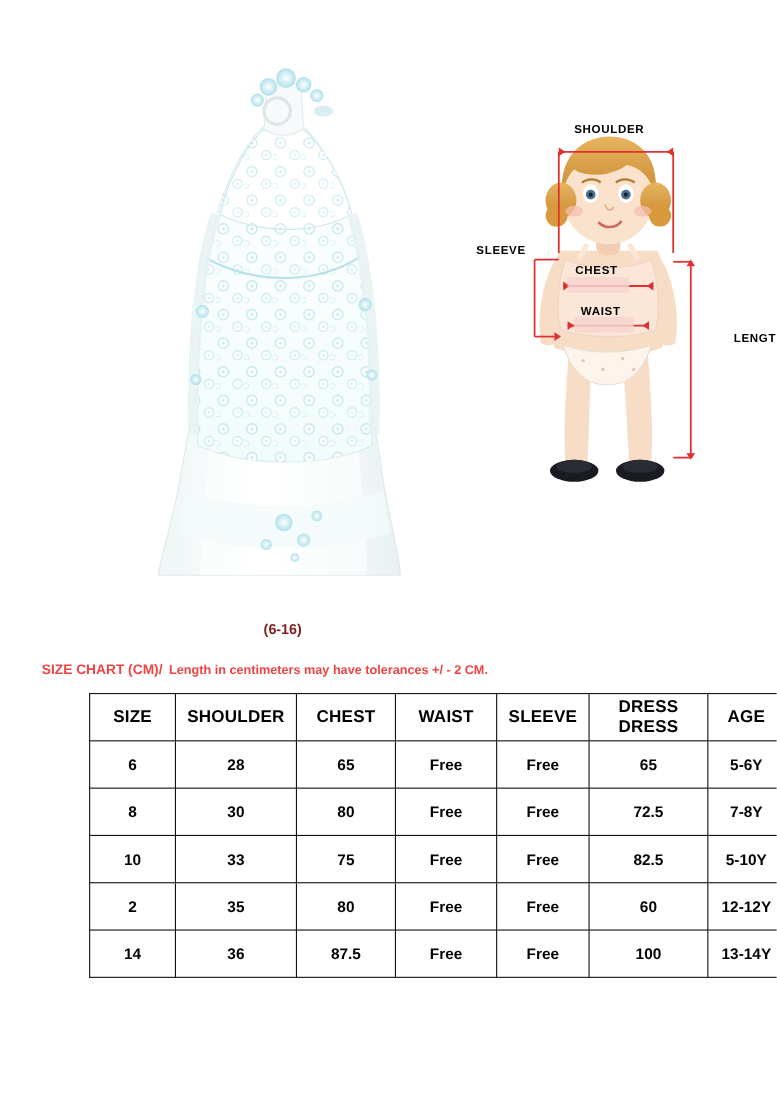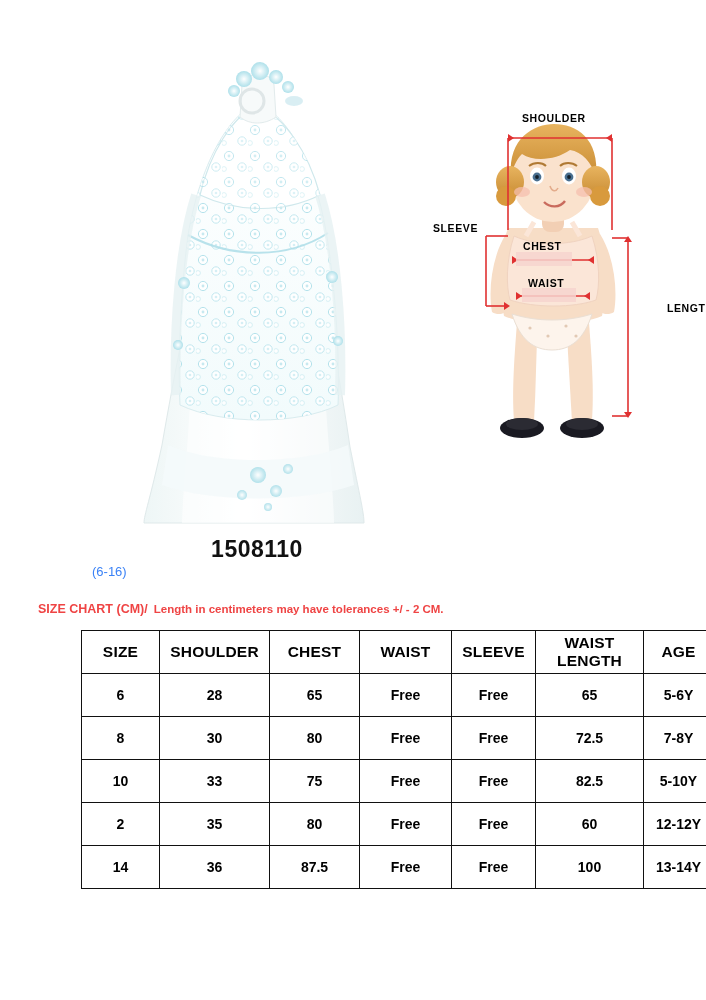--- a/index.html
+++ b/index.html
@@ -43,23 +43,24 @@
     font-size: 23px;
     font-weight: bold;
     letter-spacing: 0.5px;
     color: #111;
   }
   .product-range {
     position: absolute;
     left: 92px;
     top: 564px;
     width: 330px;
+    text-align: center;
     font-size: 13px;
-    font-weight: normal;
-    color: #3b82f6;
+    font-weight: bold;
+    color: #7f1d1d;
   }
 
   
   .measure-diagram {
     position: absolute;
     left: 430px;
     top: 110px;
     width: 250px;
     height: 350px;
   }
@@ -181,21 +182,20 @@
 
       <path d="M104 150 C 88 200, 82 280, 84 350" fill="none" stroke="#e6f1f3" stroke-width="10" opacity="0.8"></path>
       <path d="M228 150 C 244 200, 250 280, 248 350" fill="none" stroke="#e6f1f3" stroke-width="10" opacity="0.8"></path>
       <circle cx="92" cy="238" r="6" fill="url(#flowerBlue)"></circle>
       <circle cx="240" cy="232" r="6" fill="url(#flowerBlue)"></circle>
       <circle cx="86" cy="300" r="5" fill="url(#flowerBlue)"></circle>
       <circle cx="246" cy="296" r="5" fill="url(#flowerBlue)"></circle>
     </svg>
   </div>
 
-  <div class="product-code">1508110</div>
   <div class="product-range">(6-16)</div>
 
   <div class="measure-diagram">
     <svg width="250" height="350" viewBox="0 0 250 350" xmlns="http://www.w3.org/2000/svg" aria-hidden="true">
       <defs>
         <linearGradient id="hairG" x1="0" y1="0" x2="0" y2="1">
           <stop offset="0%" stop-color="#e8b45f"></stop>
           <stop offset="100%" stop-color="#c88b33"></stop>
         </linearGradient>
       </defs>
@@ -301,21 +301,21 @@
       <col class="c5">
       <col class="c6">
   </colgroup>
   <thead>
     <tr>
       <th>SIZE</th>
       <th>SHOULDER</th>
       <th>CHEST</th>
       <th>WAIST</th>
       <th>SLEEVE</th>
-      <th>WAIST LENGTH</th>
+      <th>DRESS DRESS</th>
       <th>AGE</th>
     </tr>
   </thead>
   <tbody>
     <tr>
       <td>6</td>
       <td>28</td>
       <td>65</td>
       <td>Free</td>
       <td>Free</td>

